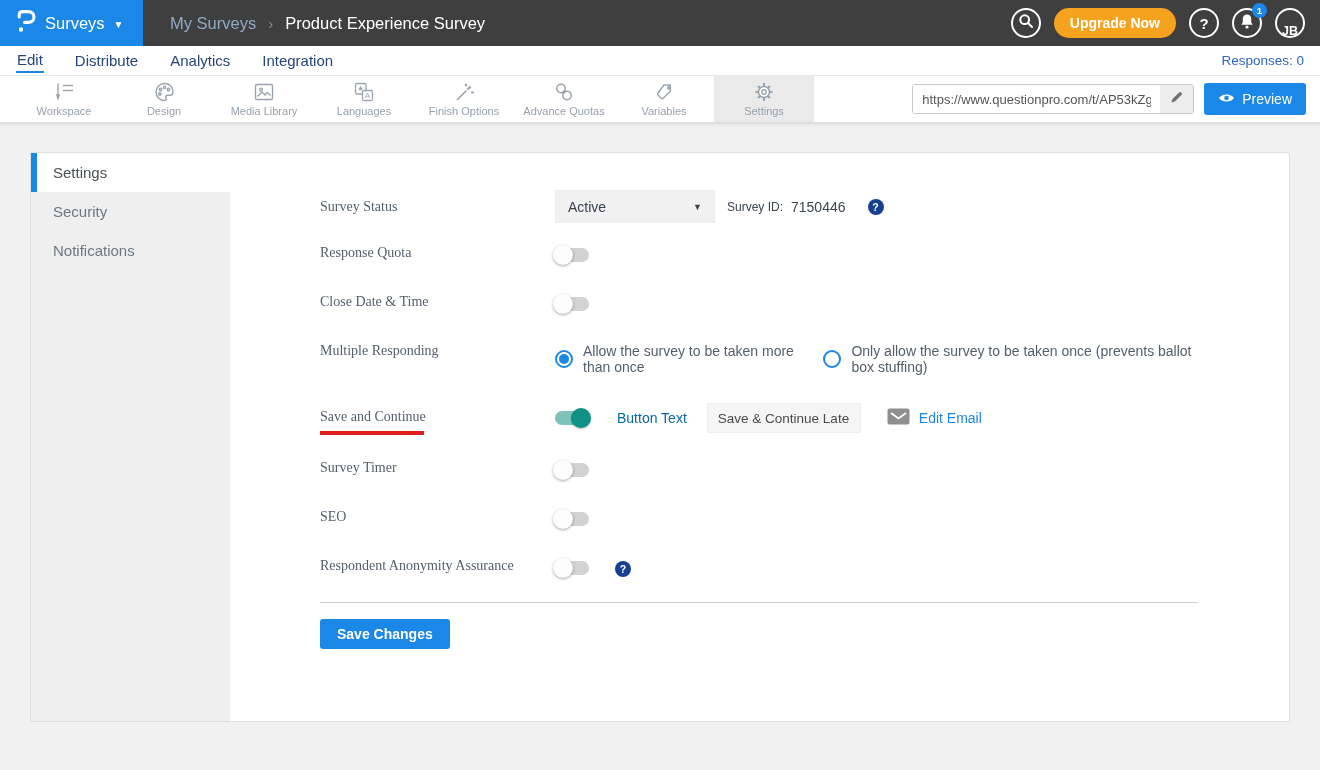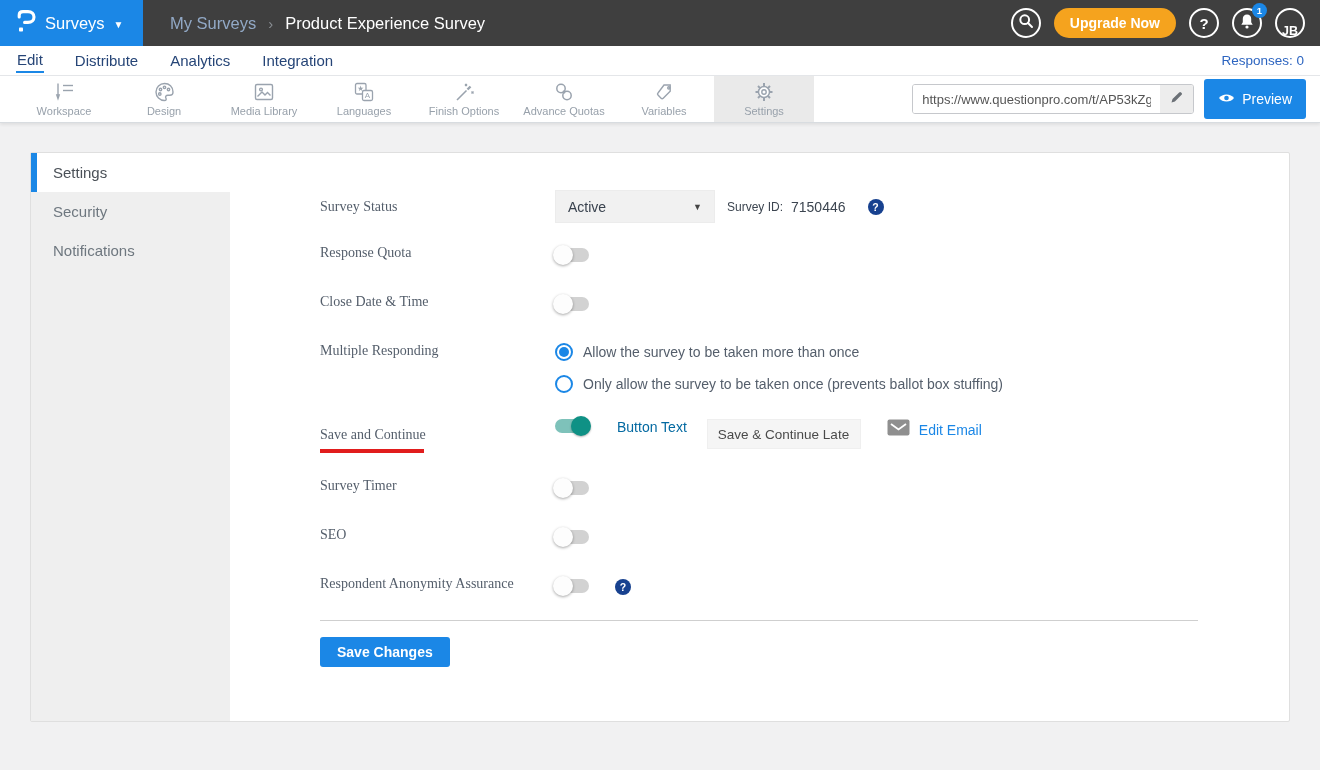--- a/index.html
+++ b/index.html
@@ -41,21 +41,21 @@
           gap:2px; cursor:pointer; }
   .tool.active { background:#eaeaea; }
   .tool svg { display:block; }
   .tlabel { font-size:11px; color:#98a1ab; }
   .toolbar-right { margin-left:auto; display:flex; align-items:center; gap:10px; padding-right:14px; }
   .url-group { display:flex; width:282px; height:30px; border:1px solid #c6c8cc; border-radius:3px;
                overflow:hidden; background:#fff; }
   .url-input { flex:1; border:0; outline:none; padding:0 9px; font-size:13px; color:#555;
                font-family:"Liberation Sans", sans-serif; }
   .url-addon { width:33px; background:#ededed; display:flex; align-items:center; justify-content:center; cursor:pointer; }
-  .preview-btn { height:40px; background:#1b87e6; border:0; border-radius:3px; color:#fff; font-size:14px;
+  .preview-btn { height:32px; background:#1b87e6; border:0; border-radius:3px; color:#fff; font-size:14px;
                  display:flex; align-items:center; gap:7px; padding:0 14px; cursor:pointer;
                  font-family:"Liberation Sans", sans-serif; }
 
   
   .page { padding:29px 30px; }
   .card { background:#fff; border:1px solid #dfdfdf; border-radius:2px; height:570px; display:flex; }
   .sidebar { width:199px; background:#efefef; flex-shrink:0; }
   .side-item { height:39px; display:flex; align-items:center; padding-left:16px; font-size:15px;
                color:#6e777f; border-left:6px solid transparent; cursor:pointer; }
   .side-item.active { background:#fff; border-left-color:#1b87e6; color:#4a5057; }
@@ -325,36 +325,36 @@
       <div class="row" style="margin-bottom:32px;">
         <div class="flabel">Close Date &amp; Time</div>
         <div class="toggle">
             <div class="knob"></div>
           </div>
       </div>
 
       
       <div class="row" style="margin-bottom:26px;">
         <div class="flabel">Multiple Responding</div>
-        <div style="display:flex; flex-direction:column; gap:14px;">
+        <div style="display:flex; flex-direction:row; gap:14px;">
           <div class="radio-opt">
             <span class="radio checked">
                 <span class="dot"></span>
               </span>
             <span class="radio-label">Allow the survey to be taken more than once</span>
           </div>
           <div class="radio-opt">
             <span class="radio"></span>
             <span class="radio-label">Only allow the survey to be taken once (prevents ballot box stuffing)</span>
           </div>
         </div>
       </div>
 
       
-      <div class="row" style="margin-bottom:25px; align-items:flex-start; height:34px;">
+      <div class="row" style="margin-bottom:25px; align-items:center; height:34px;">
         <div class="flabel" style="align-self:flex-start; padding-top:8px;">
           <span>Save and Continue</span>
           <div class="red-underline"></div>
         </div>
         <div class="toggle on" style="margin-top:0;">
             <div class="knob"></div>
           </div>
         <span class="btext-label" style="margin-top:0;">Button Text</span>
         <input class="btext-input" style="margin-top: 0px;" type="text" value="Save &amp; Continue Later">
         <div class="email-wrap" style="margin-top:0;">

